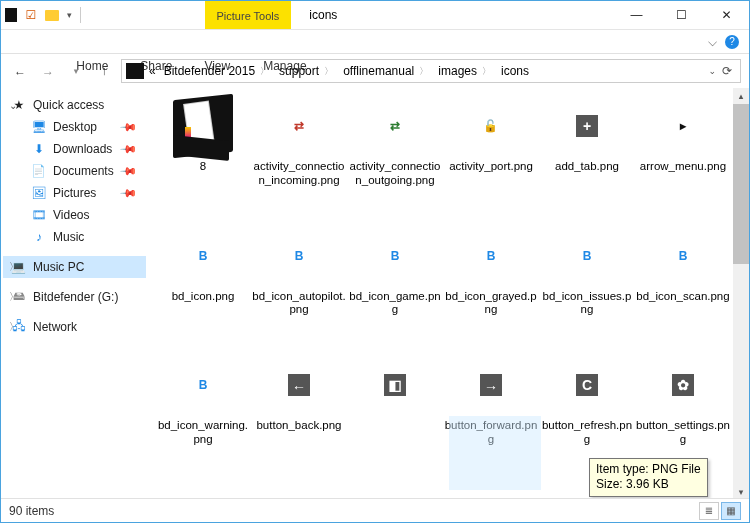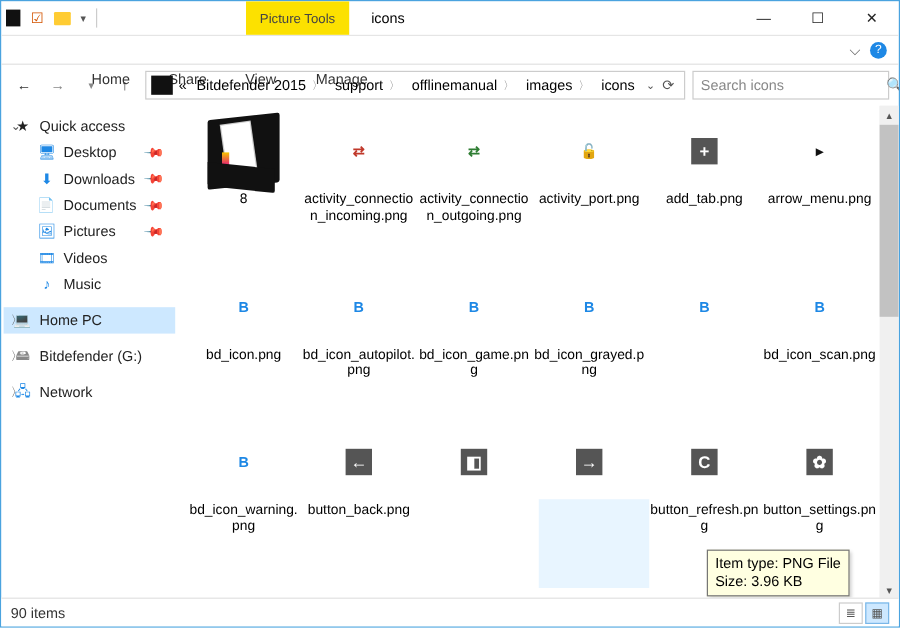--- a/index.html
+++ b/index.html
@@ -140,24 +140,20 @@
         <span class="crumb-sep">〉</span>
       </span>
     <span class="crumb">
         <span>icons</span>
       </span>
     <div class="addr-controls" style="margin-left:auto;">
       <span style="font-size:9px;">⌄</span>
       <span>⟳</span>
     </div>
   </div>
-  <div class="searchbox">
-    <input placeholder="Search icons" style="">
-    <span style="color:#555;">🔍</span>
-  </div>
 </div>
 
 <div class="bodyrow">
 
   <div class="sidebar">
     <div class="tree-item lvl0">
       <span class="expander">⌄</span>
       <span class="ticon">★</span>
       <span>Quick access</span>
     </div>
@@ -186,21 +182,21 @@
         <span>Videos</span>
       </div>
     <div class="tree-item lvl1">
         <span class="ticon" style="color:#1e88e5;">♪</span>
         <span>Music</span>
       </div>
     <div class="tree-gap"></div>
     <div class="tree-item lvl0 selected">
       <span class="expander">〉</span>
       <span class="ticon" style="color:#1e88e5;">💻</span>
-      <span>Home PC</span>
+      <span>Music PC</span>
     </div>
     <div class="tree-gap"></div>
     <div class="tree-item lvl0">
       <span class="expander">〉</span>
       <span class="ticon" style="color:#888;">🖴</span>
       <span>Bitdefender (G:)</span>
     </div>
     <div class="tree-gap"></div>
     <div class="tree-item lvl0">
       <span class="expander">〉</span>
@@ -273,20 +269,21 @@
         <div class="fileitem">
           <div class="thumb">
             <div class="mini" style="color: rgb(30, 136, 229);">B</div>
           </div>
           <div class="fname">bd_icon_grayed.png</div>
         </div>
         <div class="fileitem">
           <div class="thumb">
             <div class="mini" style="color: rgb(30, 136, 229);">B</div>
           </div>
+          <div class="fname">bd_icon_issues.png</div>
         </div>
         <div class="fileitem">
           <div class="thumb">
             <div class="mini" style="color: rgb(30, 136, 229);">B</div>
           </div>
           <div class="fname">bd_icon_scan.png</div>
         </div>
         <div class="fileitem">
           <div class="thumb">
             <div class="mini" style="color: rgb(30, 136, 229);">B</div>
@@ -301,20 +298,21 @@
         </div>
         <div class="fileitem">
           <div class="thumb">
             <div class="darkicon">◧</div>
           </div>
         </div>
         <div class="fileitem">
           <div class="thumb">
             <div class="darkicon">→</div>
           </div>
+          <div class="fname">button_forward.png</div>
         </div>
         <div class="fileitem">
           <div class="thumb">
             <div class="darkicon">C</div>
           </div>
           <div class="fname">button_refresh.png</div>
         </div>
         <div class="fileitem">
           <div class="thumb">
             <div class="darkicon">✿</div>

